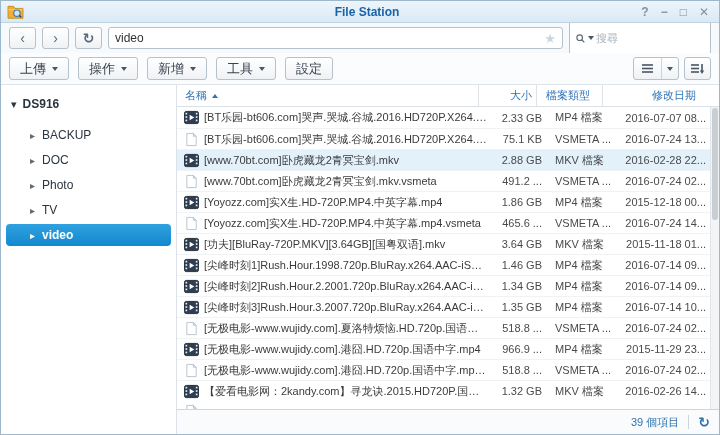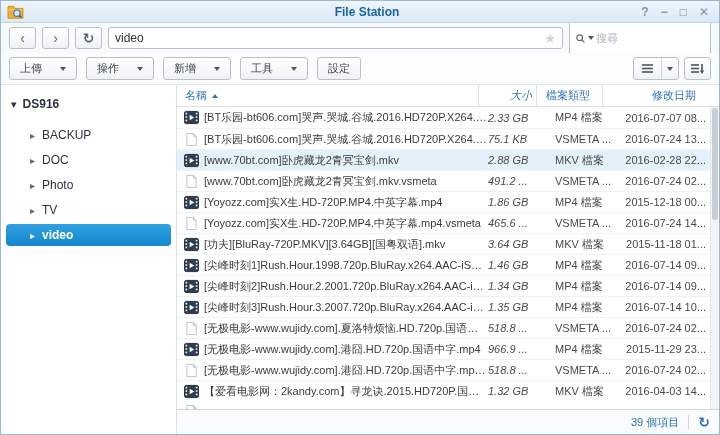--- a/index.html
+++ b/index.html
@@ -29,22 +29,22 @@
     display:flex; align-items:center; padding:17px 5px; gap:2px; }
   .searchbox input { border:none; outline:none; width:100%; font-size:11px; color:#333; font-family:inherit; }
   .searchbox input::placeholder { color:#a9b4bd; }
   .caret { width:0; height:0; border-left:3.5px solid transparent; border-right:3.5px solid transparent;
     border-top:4px solid #4a5662; display:inline-block; }
 
   
   .toolbar { height:32px; flex:0 0 32px; display:flex; align-items:center; gap:9px; padding:0 8px;
     background:#fbfcfd; border-bottom:1px solid #dde4ea; }
   .tb-btn { height:23px; padding:0 10px; border:1px solid #b6c1cb; border-radius:3px;
-    background:linear-gradient(#ffffff,#eff2f5); font-size:11px; color:#39434d;
-    display:flex; align-items:center; gap:18px; }
+    background:linear-gradient(#ffffff,#eff2f5); font-size:13px; color:#39434d;
+    display:flex; align-items:center; gap:6px; }
   .tb-btn .caret { display:none; }
   .tb-btn.dropdown .caret { display:inline-block; }
   .tb-right { margin-left:auto; display:flex; gap:5px; }
   .icon-btn { height:23px; border:1px solid #b6c1cb; border-radius:3px;
     background:linear-gradient(#ffffff,#eff2f5); display:flex; align-items:center; }
   .view-seg { padding:0 7px; display:flex; align-items:center; height:100%; }
   .view-caret-seg { padding:0 5px; border-left:1px solid #ccd4dc; display:flex; align-items:center; height:100%; }
   .sort-seg { padding:0 5px; display:flex; align-items:center; }
 
   
@@ -60,21 +60,21 @@
   .tree-item.selected::before { color:#fff; }
 
   
   .content { flex:1; display:flex; flex-direction:column; overflow:hidden; }
   .thead { height:22px; flex:0 0 22px; display:flex; align-items:center; border-bottom:1px solid #dae0e6;
     font-size:11px; color:#3174b6; padding-right:19px; }
   .hcell { height:100%; display:flex; align-items:center; }
   .h-name { flex:1; padding-left:8px; gap:5px; }
   .sort-asc { width:0; height:0; border-left:3.5px solid transparent; border-right:3.5px solid transparent;
     border-bottom:4px solid #3174b6; display:inline-block; }
-  .col-size { width:58px; flex:0 0 58px; justify-content:flex-end; text-align:left; padding-right:4px;font-style:italic; }
+  .col-size { width:58px; flex:0 0 58px; justify-content:flex-end; text-align:right; padding-right:4px; }
   .col-type { width:66px; flex:0 0 66px; padding-left:9px; }
   .col-date { width:98px; flex:0 0 98px; justify-content:flex-end; text-align:right; padding-right:4px; }
   .hcell.col-size, .hcell.col-type, .hcell.col-date { border-left:1px solid #dde3e9; }
 
   .rows { flex:1; position:relative; overflow:hidden; padding-right:9px; }
   .row { height:21px; display:flex; align-items:center; font-size:11px; color:#3b3b3b; }
   .row + .row { border-top:1px solid #f0f3f6; }
   .row.selected { background:#e3f1fb; }
   .cell { white-space:nowrap; overflow:hidden; }
   .c-name { flex:1; display:flex; align-items:center; gap:5px; padding-left:7px; min-width:0; }
@@ -507,21 +507,21 @@
                     <rect x="12.6" y="6.6" width="1.8" height="1.8" fill="#e8eef4"></rect>
                     <rect x="12.6" y="10.2" width="1.8" height="1.8" fill="#e8eef4"></rect>
                     <path d="M6 5 L11 8 L6 11 z" fill="#ffffff"></path>
                   </svg>
                 </span>
 
                 <span class="fname">【爱看电影网：2kandy.com】寻龙诀.2015.HD720P.国语中英双字.mkv</span>
               </span>
               <span class="cell col-size">1.32 GB</span>
               <span class="cell col-type">MKV 檔案</span>
-              <span class="cell col-date">2016-04-03 14...</span>
+              <span class="cell col-date">2016-02-26 14...</span>
             </div>
           </div>
 
         <div class="row partial doc">
           <span class="cell c-name">
             <span class="ficon docic">
               <svg width="15" height="15" viewBox="0 0 16 16">
                 <path d="M3 1.5 h7 l3 3 v10 h-10 z" fill="#ffffff" stroke="#b9c3cd"></path>
                 <path d="M10 1.5 l3 3 h-3 z" fill="#e6ebf0" stroke="#b9c3cd"></path>
               </svg>

